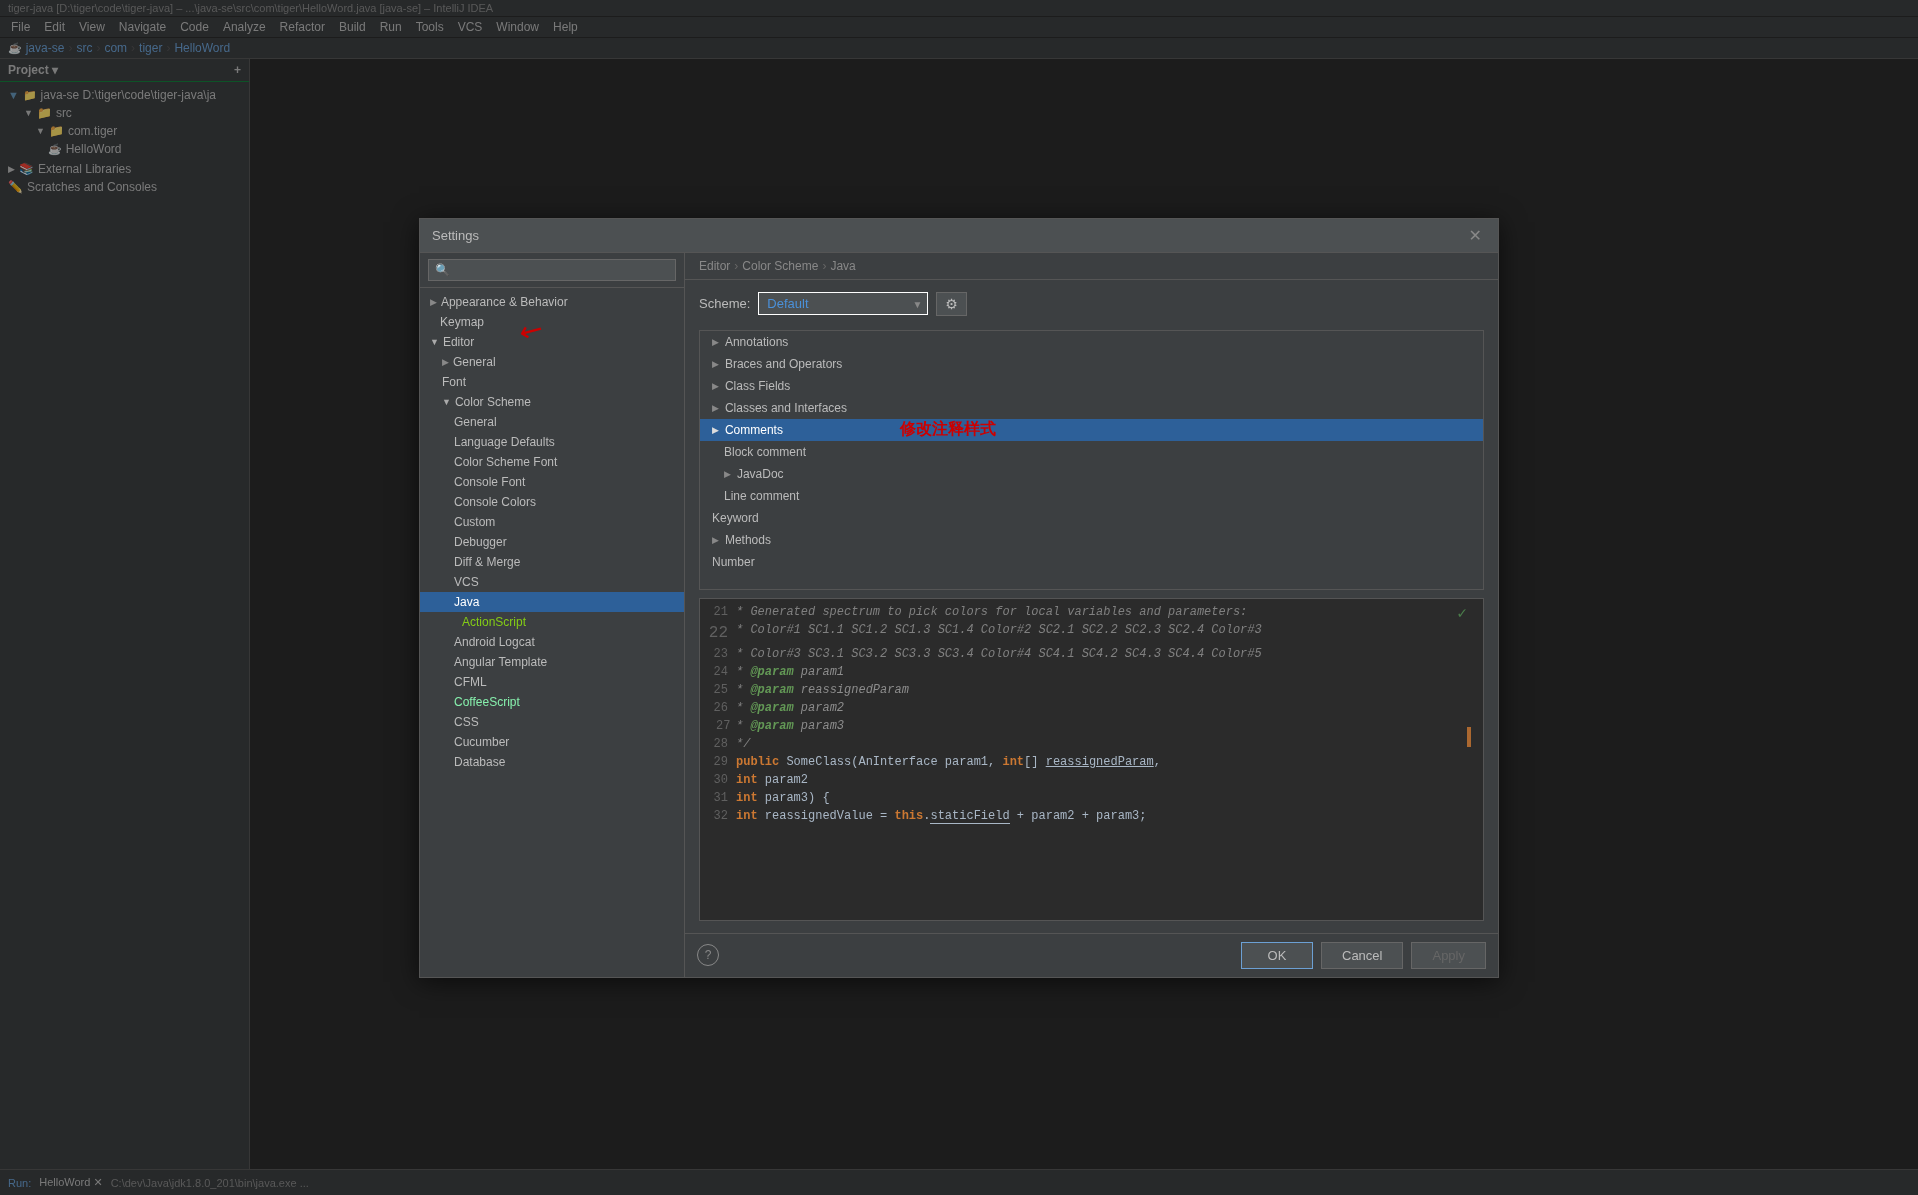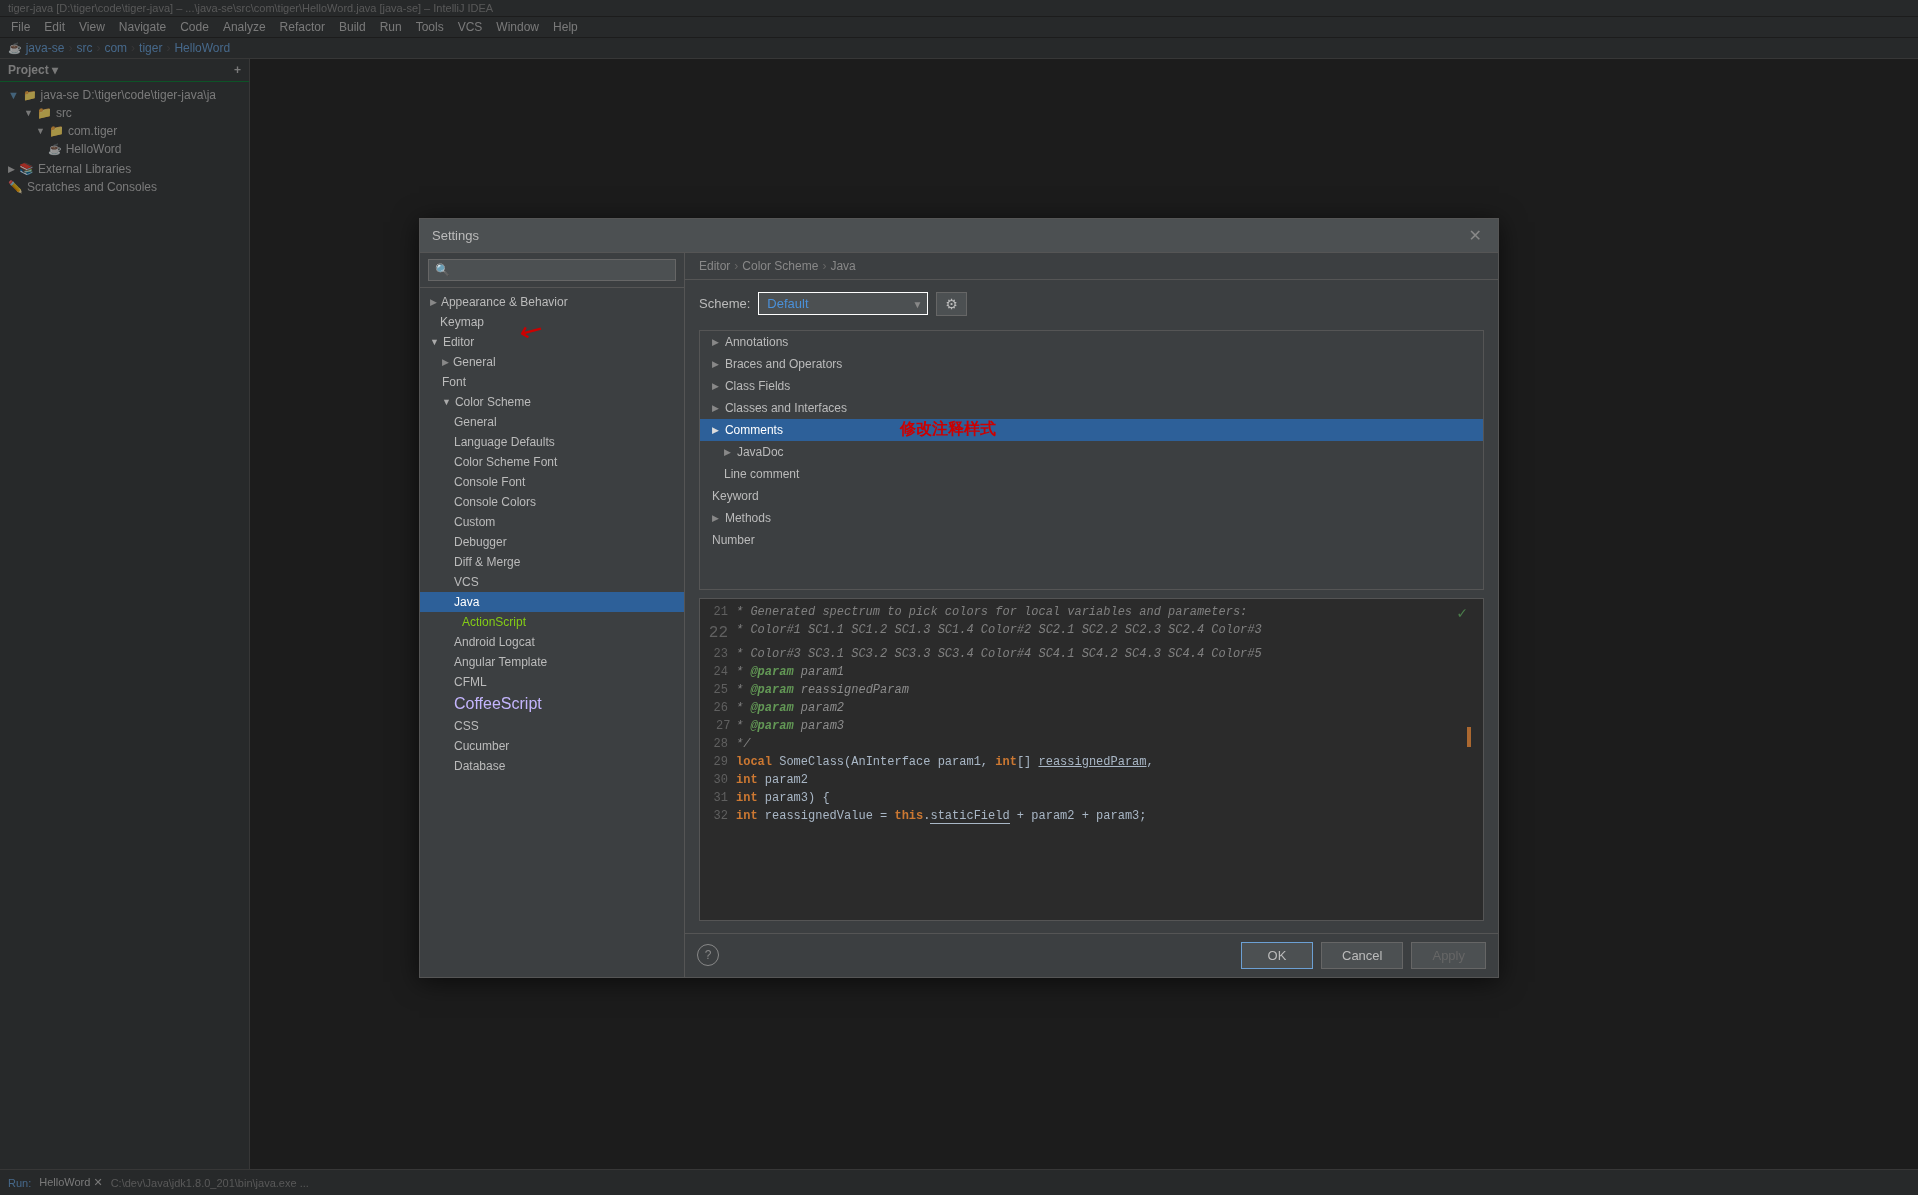--- a/index.html
+++ b/index.html
@@ -188,21 +188,21 @@
             </div>
 
             <div style="padding:3px 8px 3px 34px; cursor:pointer; color:#bbbbbb; font-size:12px;">
               <span>Angular Template</span>
             </div>
 
             <div style="padding:3px 8px 3px 34px; cursor:pointer; color:#bbbbbb; font-size:12px;">
               <span>CFML</span>
             </div>
 
-            <div style="padding:3px 8px 3px 34px; cursor:pointer; color:#c4b5fd; font-size:16px;">
+            <div style="padding:3px 8px 3px 34px; cursor:pointer; color:#86efac; font-size:12px;">
               <span>CoffeeScript</span>
             </div>
 
             <div style="padding:3px 8px 3px 34px; cursor:pointer; color:#bbbbbb; font-size:12px;">
               <span>CSS</span>
             </div>
 
             <div style="padding:3px 8px 3px 34px; cursor:pointer; color:#bbbbbb; font-size:12px;">
               <span>Cucumber</span>
             </div>
@@ -264,20 +264,23 @@
                   <span>Classes and Interfaces</span>
                 </div>
 
                 <div style="padding:4px 12px; font-size:12px; cursor:pointer; display:flex; align-items:center; gap:6px; background:#2d6099; color:#fff; position:relative;">
                   <span style="font-size:9px; color:#ddd;">▶</span>
                   <span>Comments</span>
 
                   <span style="position:absolute; left:200px; top:0; color:#cc0000; font-size:16px; font-weight:bold; font-family:'SimHei',Arial; white-space:nowrap;">修改注释样式</span>
                 </div>
 
+                <div style="padding:4px 12px 4px 24px; font-size:12px; color:#bbbbbb; cursor:pointer; display:flex; align-items:center; gap:6px;">
+                  <span>Block comment</span>
+                </div>
 
                 <div style="padding:4px 12px 4px 24px; font-size:12px; color:#bbbbbb; cursor:pointer; display:flex; align-items:center; gap:6px;">
                   <span style="font-size:9px; color:#888;">▶</span>
                   <span>JavaDoc</span>
                 </div>
 
                 <div style="padding:4px 12px 4px 24px; font-size:12px; color:#bbbbbb; cursor:pointer; display:flex; align-items:center; gap:6px;">
                   <span>Line comment</span>
                 </div>
 
@@ -340,21 +343,21 @@
                   <span style="color:#808080; font-style:italic;"> * <span style="color:#629755; font-style:italic; font-weight:bold;">@param</span> <span style="color:#8c8c8c; font-style:italic;">param3</span></span>
                 </div>
 
                 <div style="display:flex; line-height:1.5;">
                   <span style="width:36px; text-align:right; padding-right:8px; color:#606060; font-size:12px; flex-shrink:0; user-select:none;">28</span>
                   <span style="color:#808080; font-style:italic;"> */</span>
                 </div>
 
                 <div style="display:flex; line-height:1.5;">
                   <span style="width:36px; text-align:right; padding-right:8px; color:#606060; font-size:12px; flex-shrink:0; user-select:none;">29</span>
-                  <span style="color:#a9b7c6;"> <span style="color:#cc7832; font-weight:bold;">local</span> SomeClass(AnInterface param1, <span style="color:#cc7832; font-weight:bold;">int</span>[] <span style="text-decoration:underline;">reassignedParam</span>,</span>
+                  <span style="color:#a9b7c6;"> <span style="color:#cc7832; font-weight:bold;">public</span> SomeClass(AnInterface param1, <span style="color:#cc7832; font-weight:bold;">int</span>[] <span style="text-decoration:underline;">reassignedParam</span>,</span>
                 </div>
 
                 <div style="display:flex; line-height:1.5;">
                   <span style="width:36px; text-align:right; padding-right:8px; color:#606060; font-size:12px; flex-shrink:0; user-select:none;">30</span>
                   <span style="color:#a9b7c6;">                 <span style="color:#cc7832; font-weight:bold;">int</span> param2</span>
                 </div>
 
                 <div style="display:flex; line-height:1.5;">
                   <span style="width:36px; text-align:right; padding-right:8px; color:#606060; font-size:12px; flex-shrink:0; user-select:none;">31</span>
                   <span style="color:#a9b7c6;">                 <span style="color:#cc7832; font-weight:bold;">int</span> param3) {</span>

